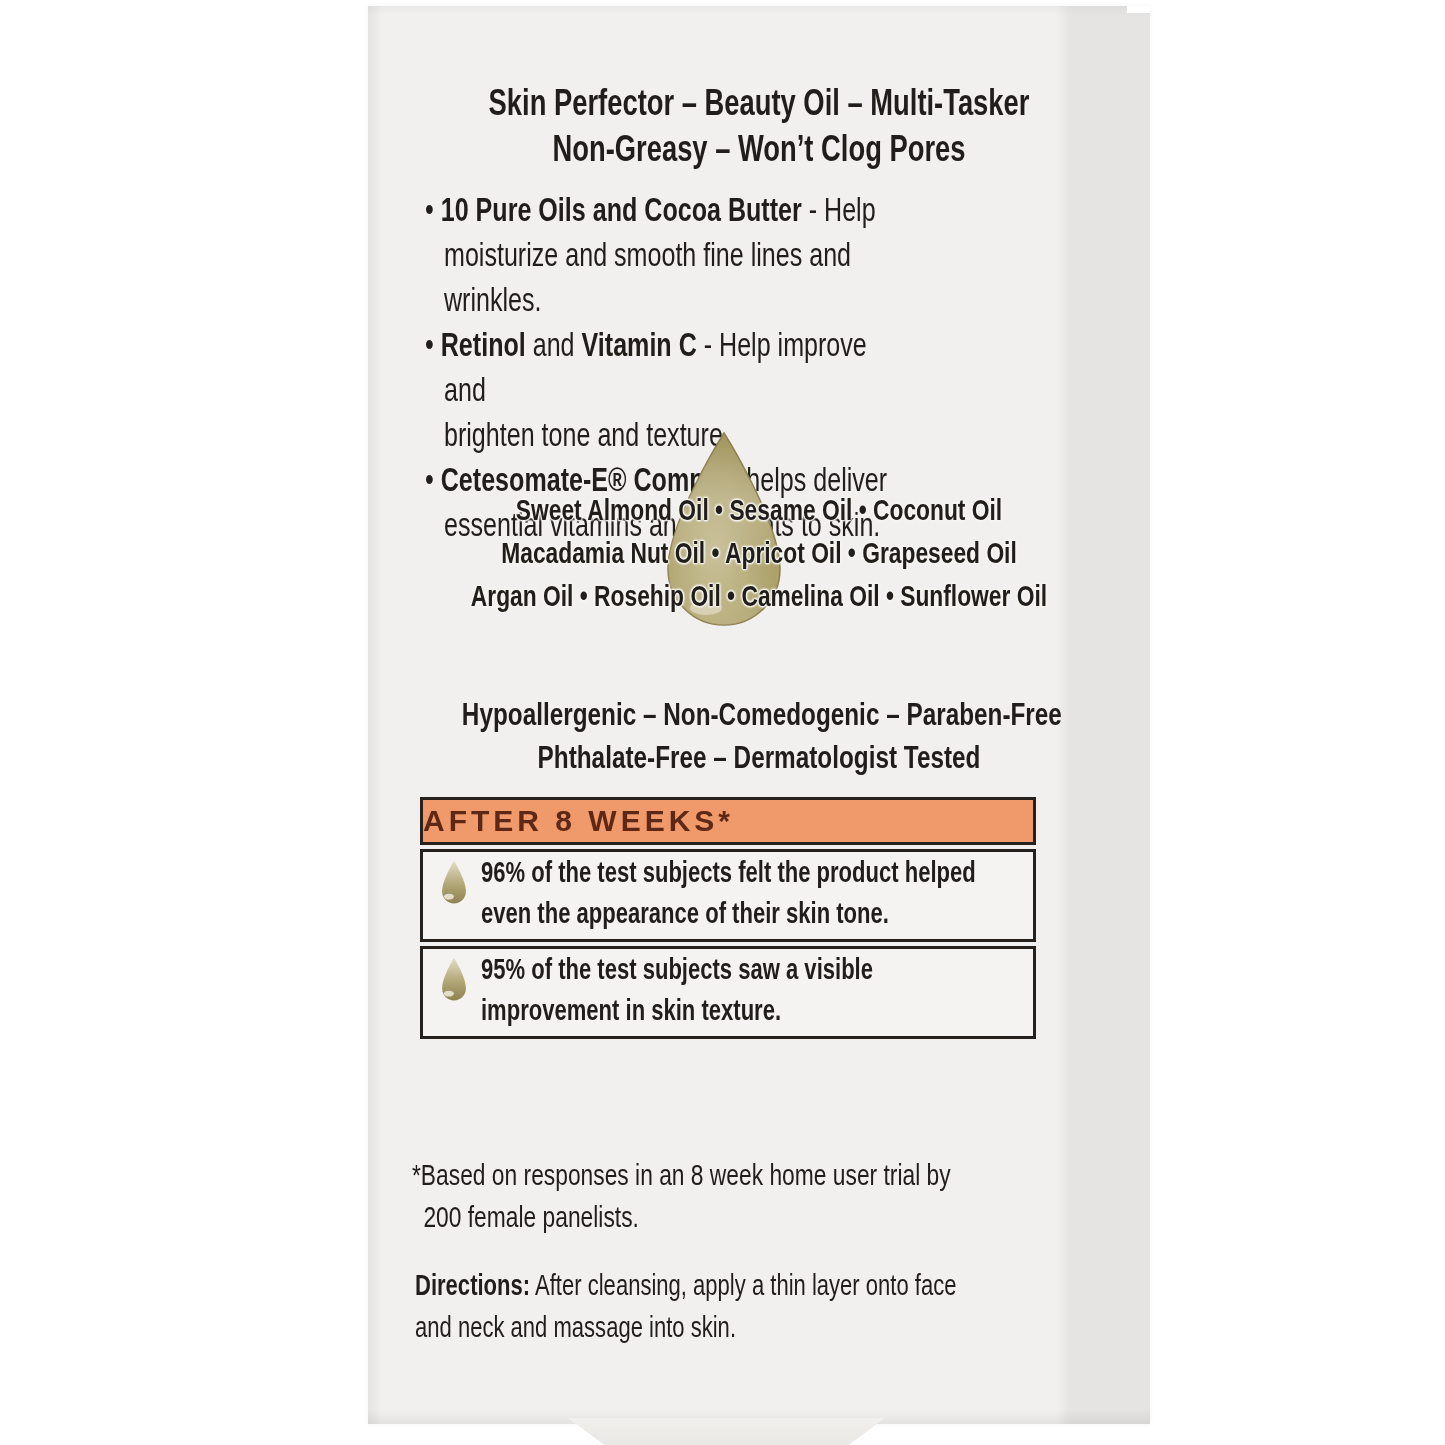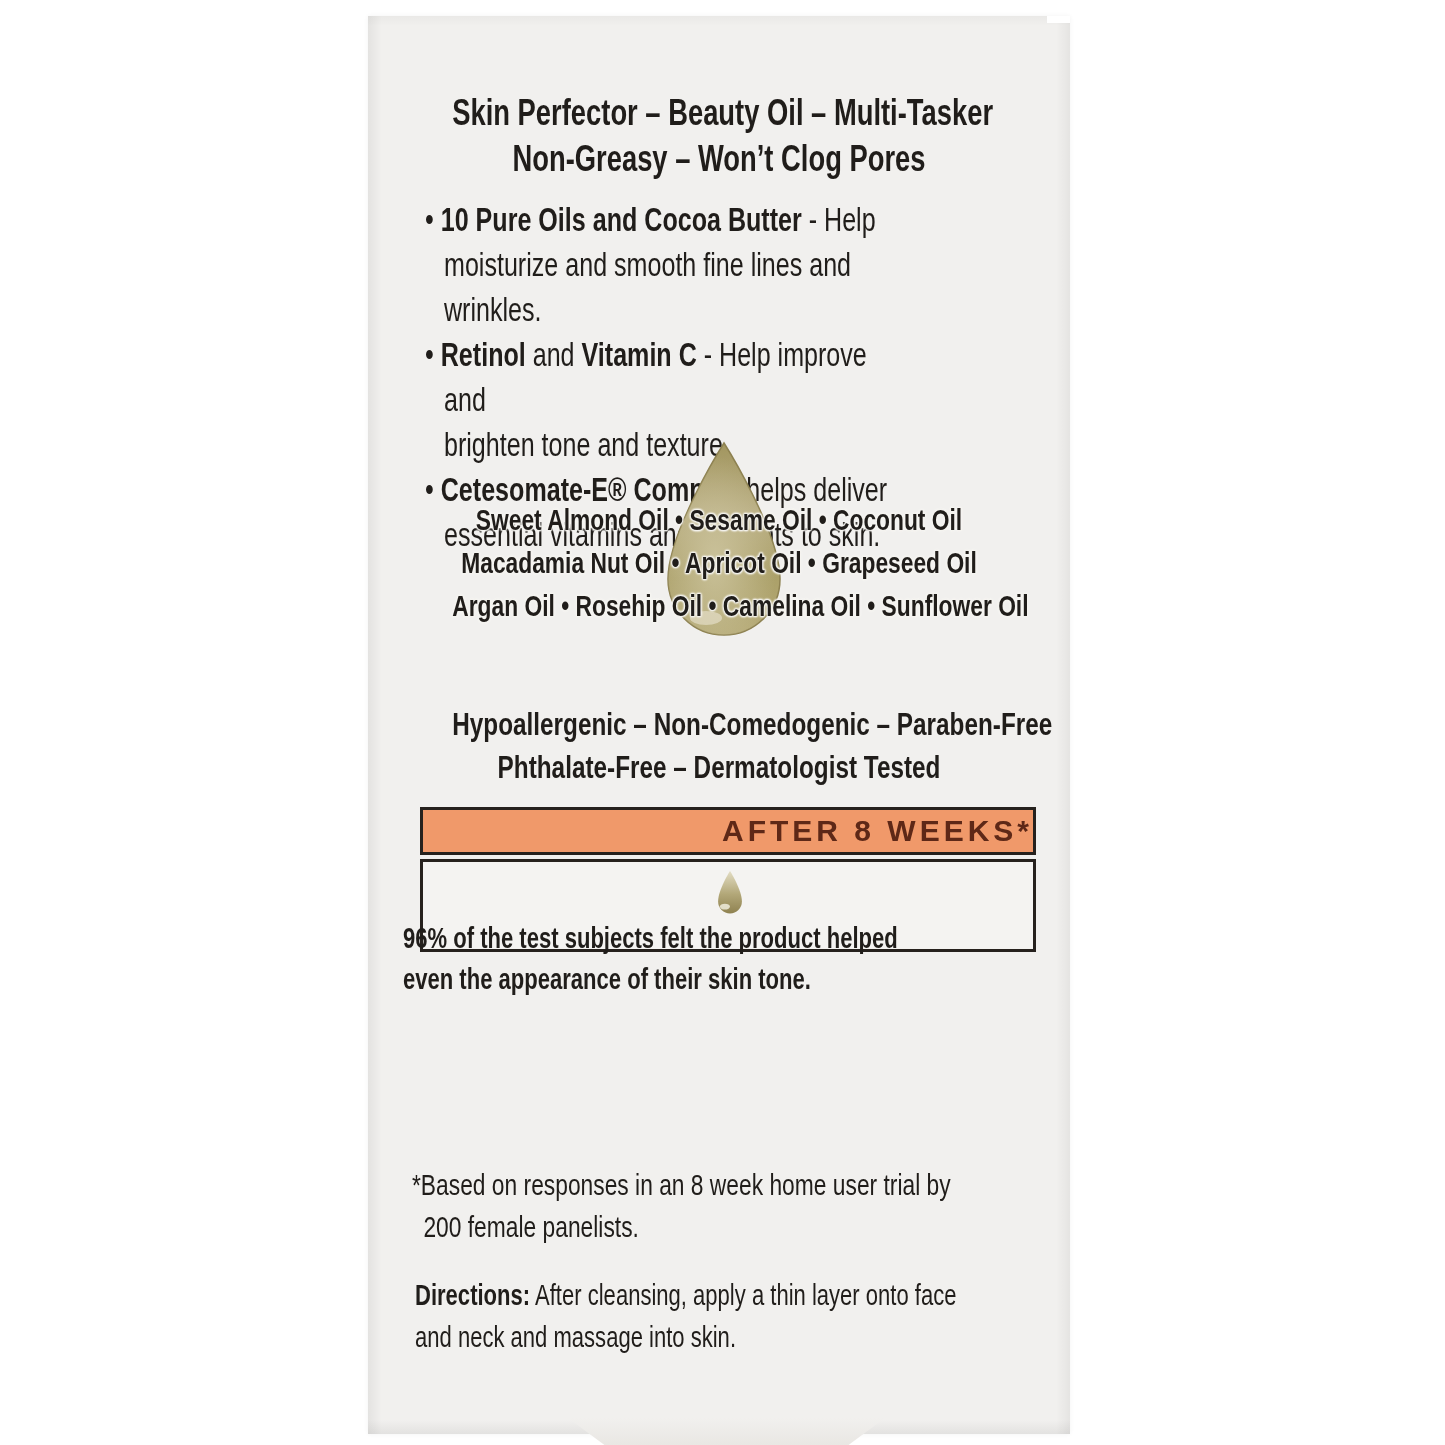--- a/index.html
+++ b/index.html
@@ -3,21 +3,21 @@
 <meta charset="utf-8">
 <style>
   * { margin: 0; padding: 0; box-sizing: border-box; }
   html, body { background: #ffffff; }
   body { font-family: "Liberation Sans", sans-serif; color: var(--ink, #201d1a); }
 
   .stage { position: relative; width: 1445px; height: 1445px; background: #ffffff; overflow: hidden; }
 
   
   .panel {
-    position: absolute; left: 368px; top: 16px; width: 702px; height: 1418px;
+    position: absolute; left: 368px; top: 6px; width: 782px; height: 1418px;
     background:
       linear-gradient(90deg, rgba(0,0,0,0.055) 0px, rgba(0,0,0,0) 14px, rgba(0,0,0,0) 688px, rgba(0,0,0,0.05) 702px),
       linear-gradient(180deg, rgba(0,0,0,0.03) 0px, rgba(0,0,0,0) 10px, rgba(0,0,0,0) 1404px, rgba(0,0,0,0.06) 1418px),
       var(--box_bg, #f1f0ee);
     box-shadow: 0 0 5px rgba(0,0,0,0.05);
   }
   .panel-tab {
     position: absolute; left: 568px; top: 1418px; width: 317px; height: 27px;
     background: linear-gradient(180deg, var(--box_bg, #f1f0ee) 0%, #e9e7e3 100%);
     clip-path: polygon(0 0, 100% 0, 88.5% 100%, 11.5% 100%);
@@ -44,25 +44,25 @@
     text-shadow: 0 0 3px #f4f3ef, 0 0 3px #f4f3ef, 1px 1px 2px #f4f3ef, -1px -1px 2px #f4f3ef,
                  1px -1px 2px #f4f3ef, -1px 1px 2px #f4f3ef;
   }
 
   .claims { top: 687px; font-weight: bold; font-size: 32px; line-height: 43px; }
 
   .results { position: absolute; left: 52px; top: 791px; width: 616px; }
   .results-header {
     height: 48px; border: 3px solid var(--border, #26211d); background: var(--accent, #f0996a);
     color: var(--header_text, #5e2817); font-weight: bold; font-size: 30px; line-height: 42px;
-    text-align: right; letter-spacing: 4px; margin-bottom: 4px;
+    text-align: left; letter-spacing: 4px; margin-bottom: 4px;
   }
   .result-row {
     border: 3px solid var(--border, #26211d); background: #f4f3f1; margin-bottom: 4px;
-    height: 93px; display: flex; align-items: center; flex-direction: column;
+    height: 93px; display: flex; 
   }
   .result-row .drop-cell { flex: 0 0 auto; margin: 6px 10px 0 14px; }
   .result-row .row-text { font-weight: bold; font-size: 29px; line-height: 41px; }
 
   .footnote { position: absolute; left: 44px; top: 1148px; font-size: 30px; line-height: 42px; }
   .footnote .fn2 { margin-left: 15px; }
 
   .directions { position: absolute; left: 47px; top: 1258px; font-size: 29px; line-height: 42px; }
   .directions b { font-weight: bold; }
 </style>
@@ -139,20 +139,30 @@
           </defs>
           <path d="M20 2 C20 2 6 24 6 38 a14 14 0 0 0 28 0 C34 24 20 2 20 2 Z" fill="url(#gS1)"></path>
           <ellipse cx="14" cy="44" rx="6" ry="3.4" fill="#f4f1e3" opacity="0.8"></ellipse>
         </svg>
         <div class="row-text cx-left">
           <div class="nowrap">96% of the test subjects felt the product helped</div>
           <div class="nowrap">even the appearance of their skin tone.</div>
         </div>
       </div>
 
+      <div class="result-row">
+        <svg class="drop-cell" width="34" height="50" viewBox="0 0 40 56">
+          <path d="M20 2 C20 2 6 24 6 38 a14 14 0 0 0 28 0 C34 24 20 2 20 2 Z" fill="url(#gS1)"></path>
+          <ellipse cx="14" cy="44" rx="6" ry="3.4" fill="#f4f1e3" opacity="0.8"></ellipse>
+        </svg>
+        <div class="row-text cx-left">
+          <div class="nowrap">95% of the test subjects saw a visible</div>
+          <div class="nowrap">improvement in skin texture.</div>
+        </div>
+      </div>
 
     </div>
 
     <div class="footnote cx-left">
       <div class="nowrap">*Based on responses in an 8 week home user trial by</div>
       <div class="nowrap fn2">200 female panelists.</div>
     </div>
 
     <div class="directions cx-left">
       <div class="nowrap"><b>Directions:</b><span> After cleansing, apply a thin layer onto face</span></div>

